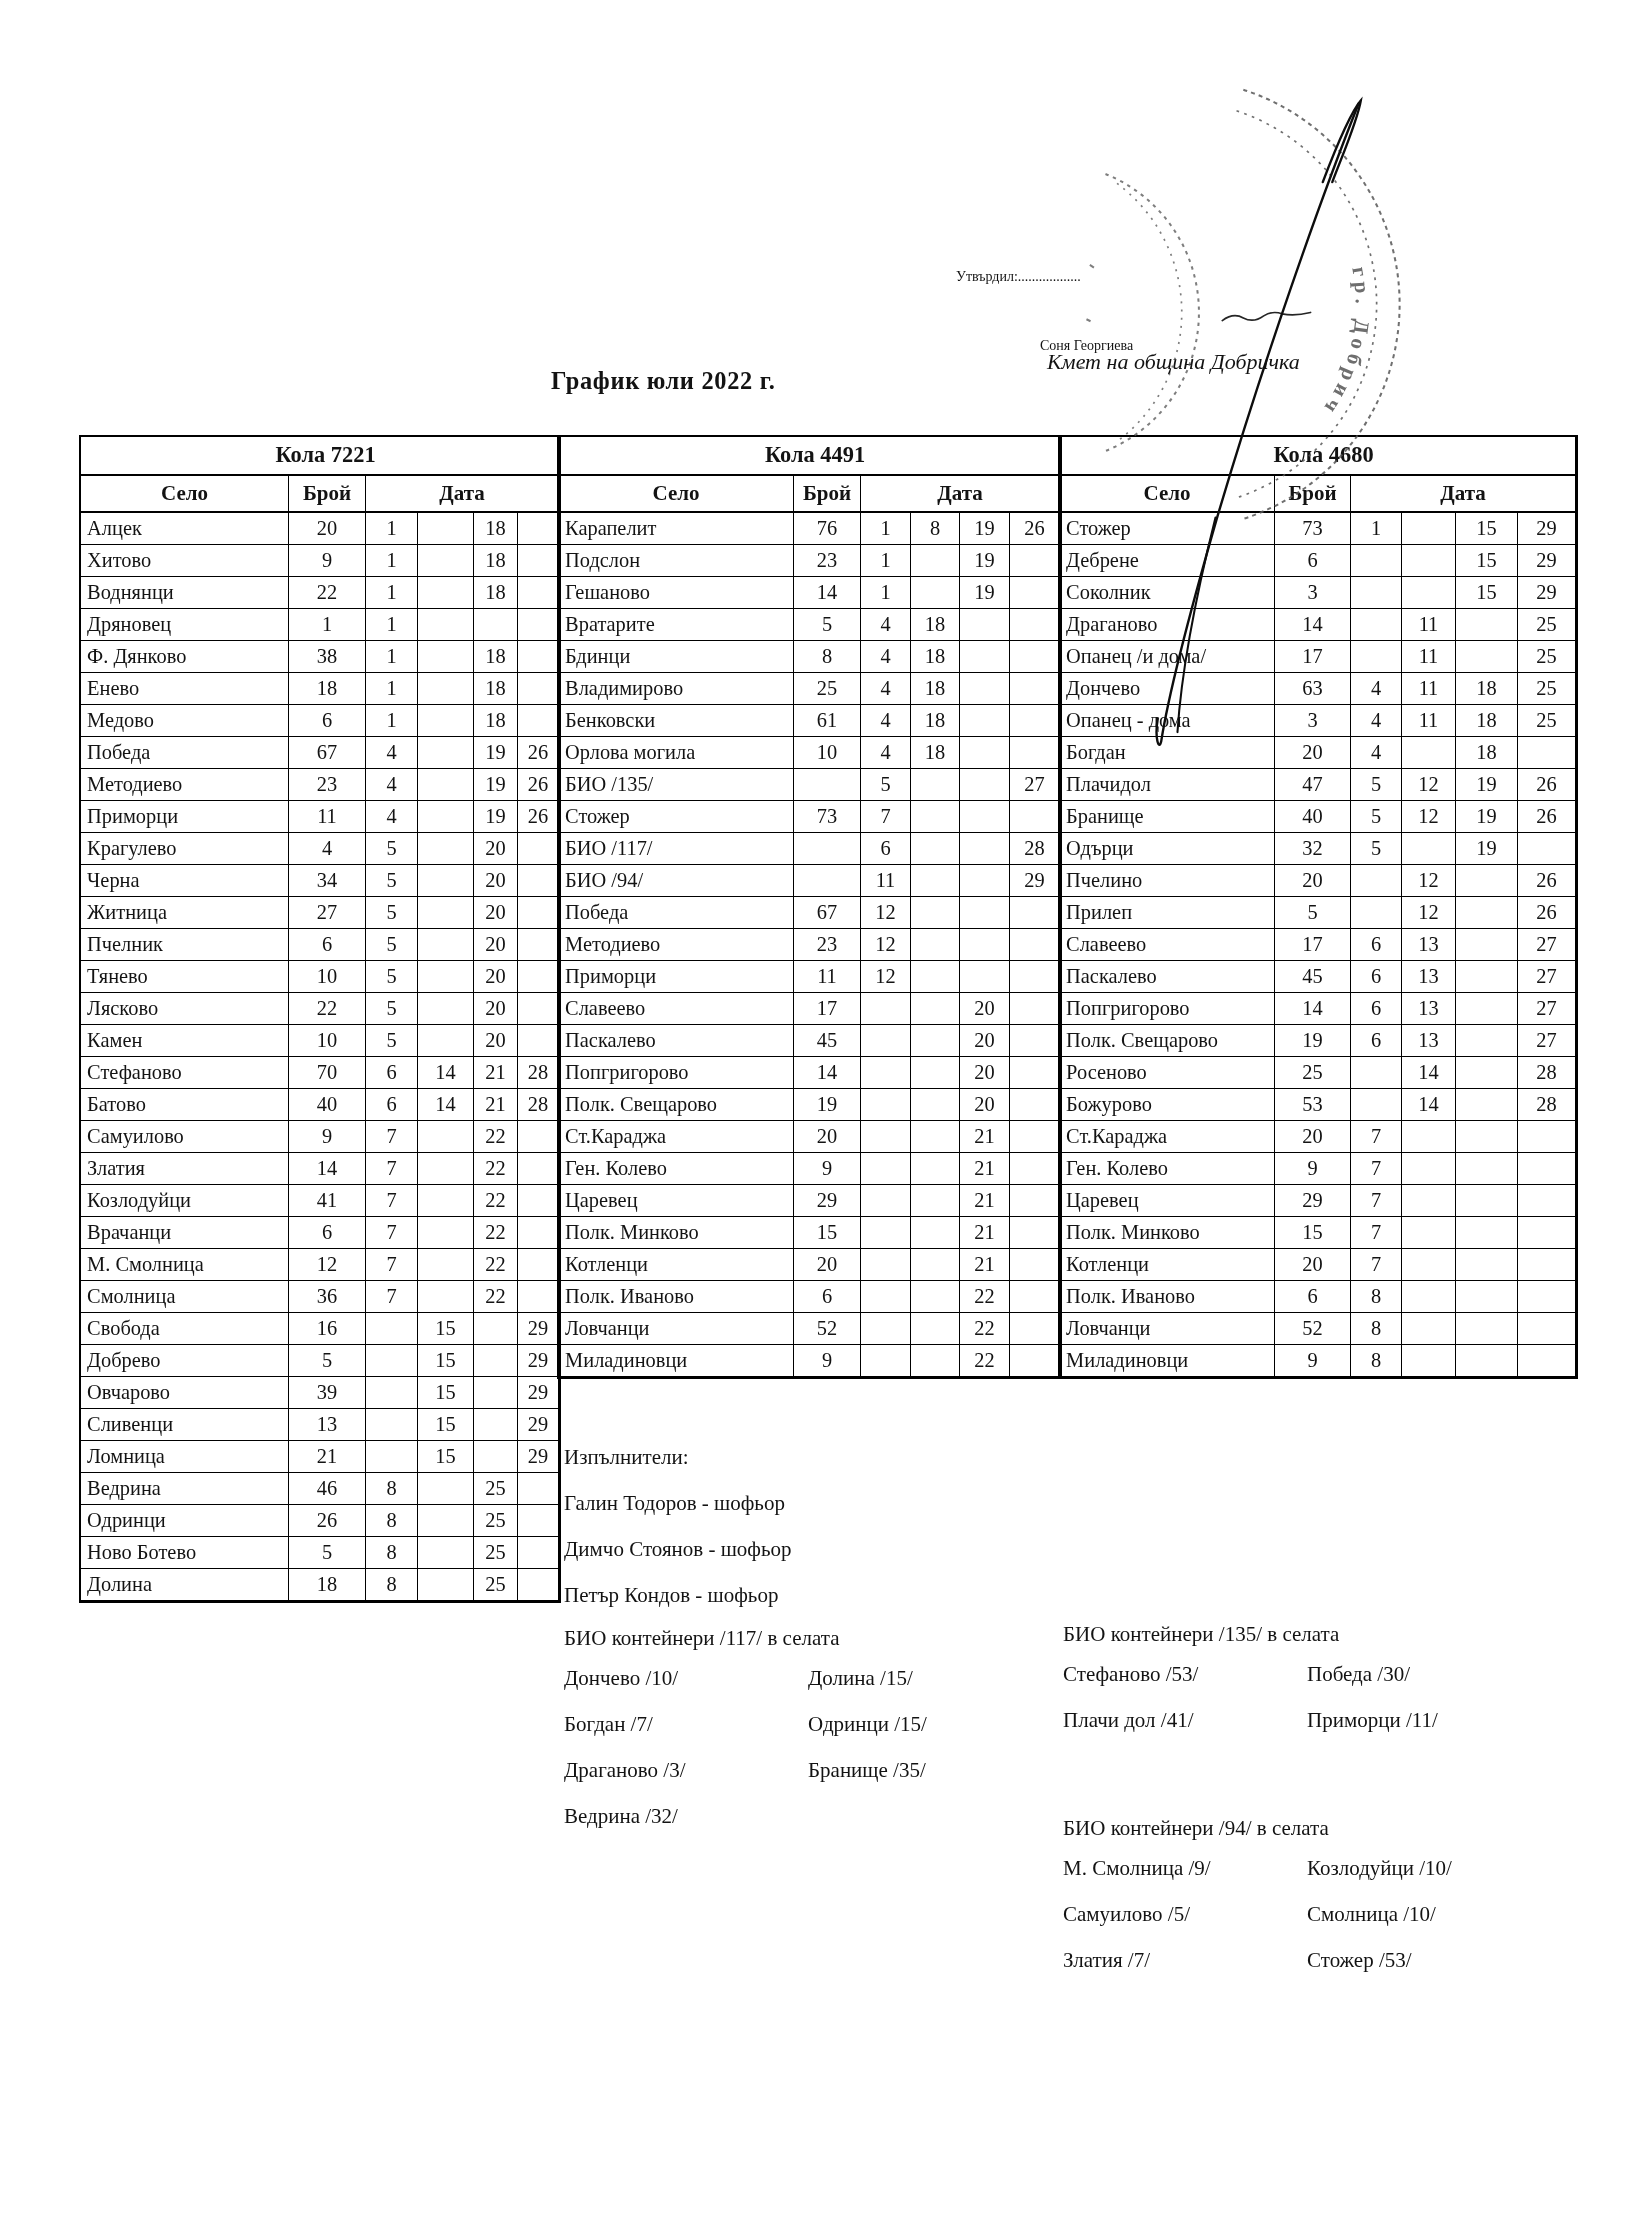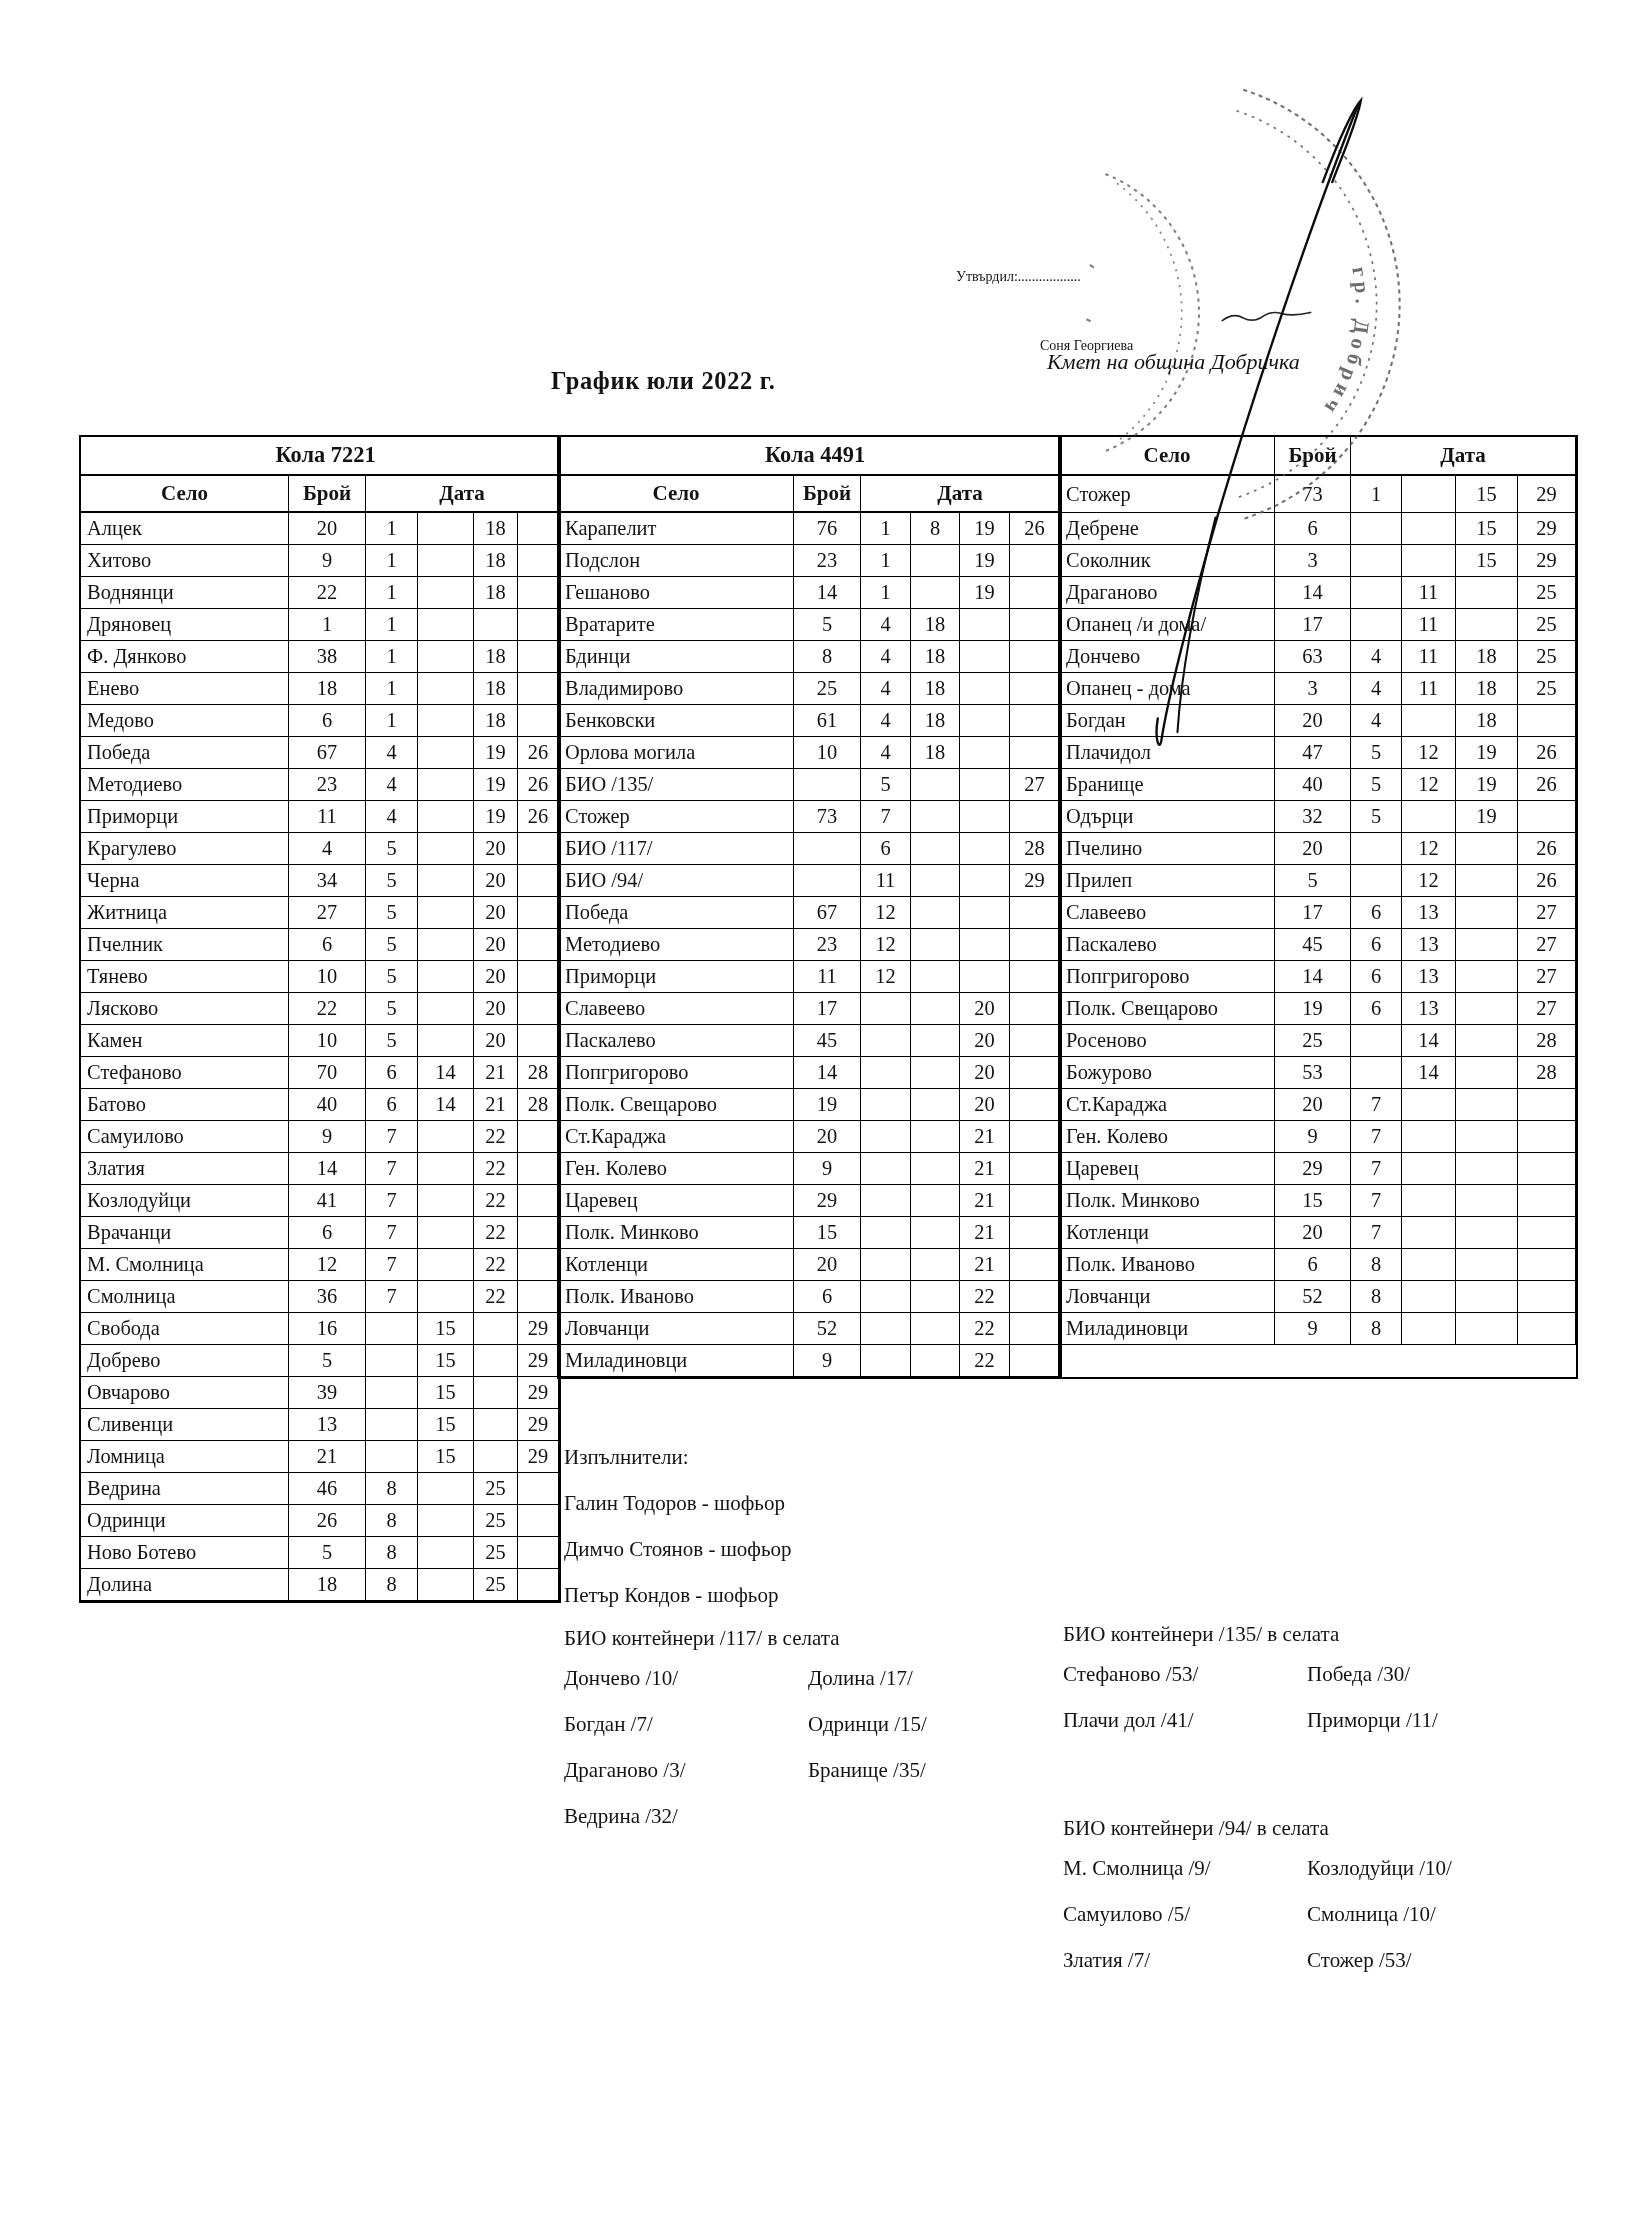--- a/index.html
+++ b/index.html
@@ -417,20 +417,21 @@
     <div class="cell num">22</div>
     <div class="cell num"></div>
     <div class="cell name">Миладиновци</div>
     <div class="cell num">9</div>
     <div class="cell num"></div>
     <div class="cell num"></div>
     <div class="cell num">22</div>
     <div class="cell num"></div>
   </div>
 <div class="sched-table" style="left: 1058px; top: 435px; grid-template-columns: 215px 76px 51px 54px 62px 58px; grid-template-rows: 39px 37px repeat(27, 32px);">
+    <div class="cell ttl">Кола 4680</div>
     <div class="cell head">Село</div>
     <div class="cell head">Брой</div>
     <div class="cell head" style="grid-column:3/7">Дата</div>
     <div class="cell name">Стожер</div>
     <div class="cell num">73</div>
     <div class="cell num">1</div>
     <div class="cell num"></div>
     <div class="cell num">15</div>
     <div class="cell num">29</div>
     <div class="cell name">Дебрене</div>
@@ -595,21 +596,21 @@
   <div class="exec-label">Изпълнители:</div>
   <div class="exec-item">Галин Тодоров - шофьор</div>
   <div class="exec-item">Димчо Стоянов - шофьор</div>
   <div class="exec-item">Петър Кондов - шофьор</div>
 </div>
 
 <div class="abs bio-block" style="left:564px;top:1601px;">
   <div class="bio-title">БИО контейнери /117/ в селата</div>
   <div class="bio-row">
     <span class="bio-c1">Дончево /10/</span>
-    <span class="bio-c2">Долина /17/</span>
+    <span class="bio-c2">Долина /15/</span>
   </div>
   <div class="bio-row">
     <span class="bio-c1">Богдан /7/</span>
     <span class="bio-c2">Одринци /15/</span>
   </div>
   <div class="bio-row">
     <span class="bio-c1">Драганово /3/</span>
     <span class="bio-c2">Бранище /35/</span>
   </div>
   <div class="bio-row">

